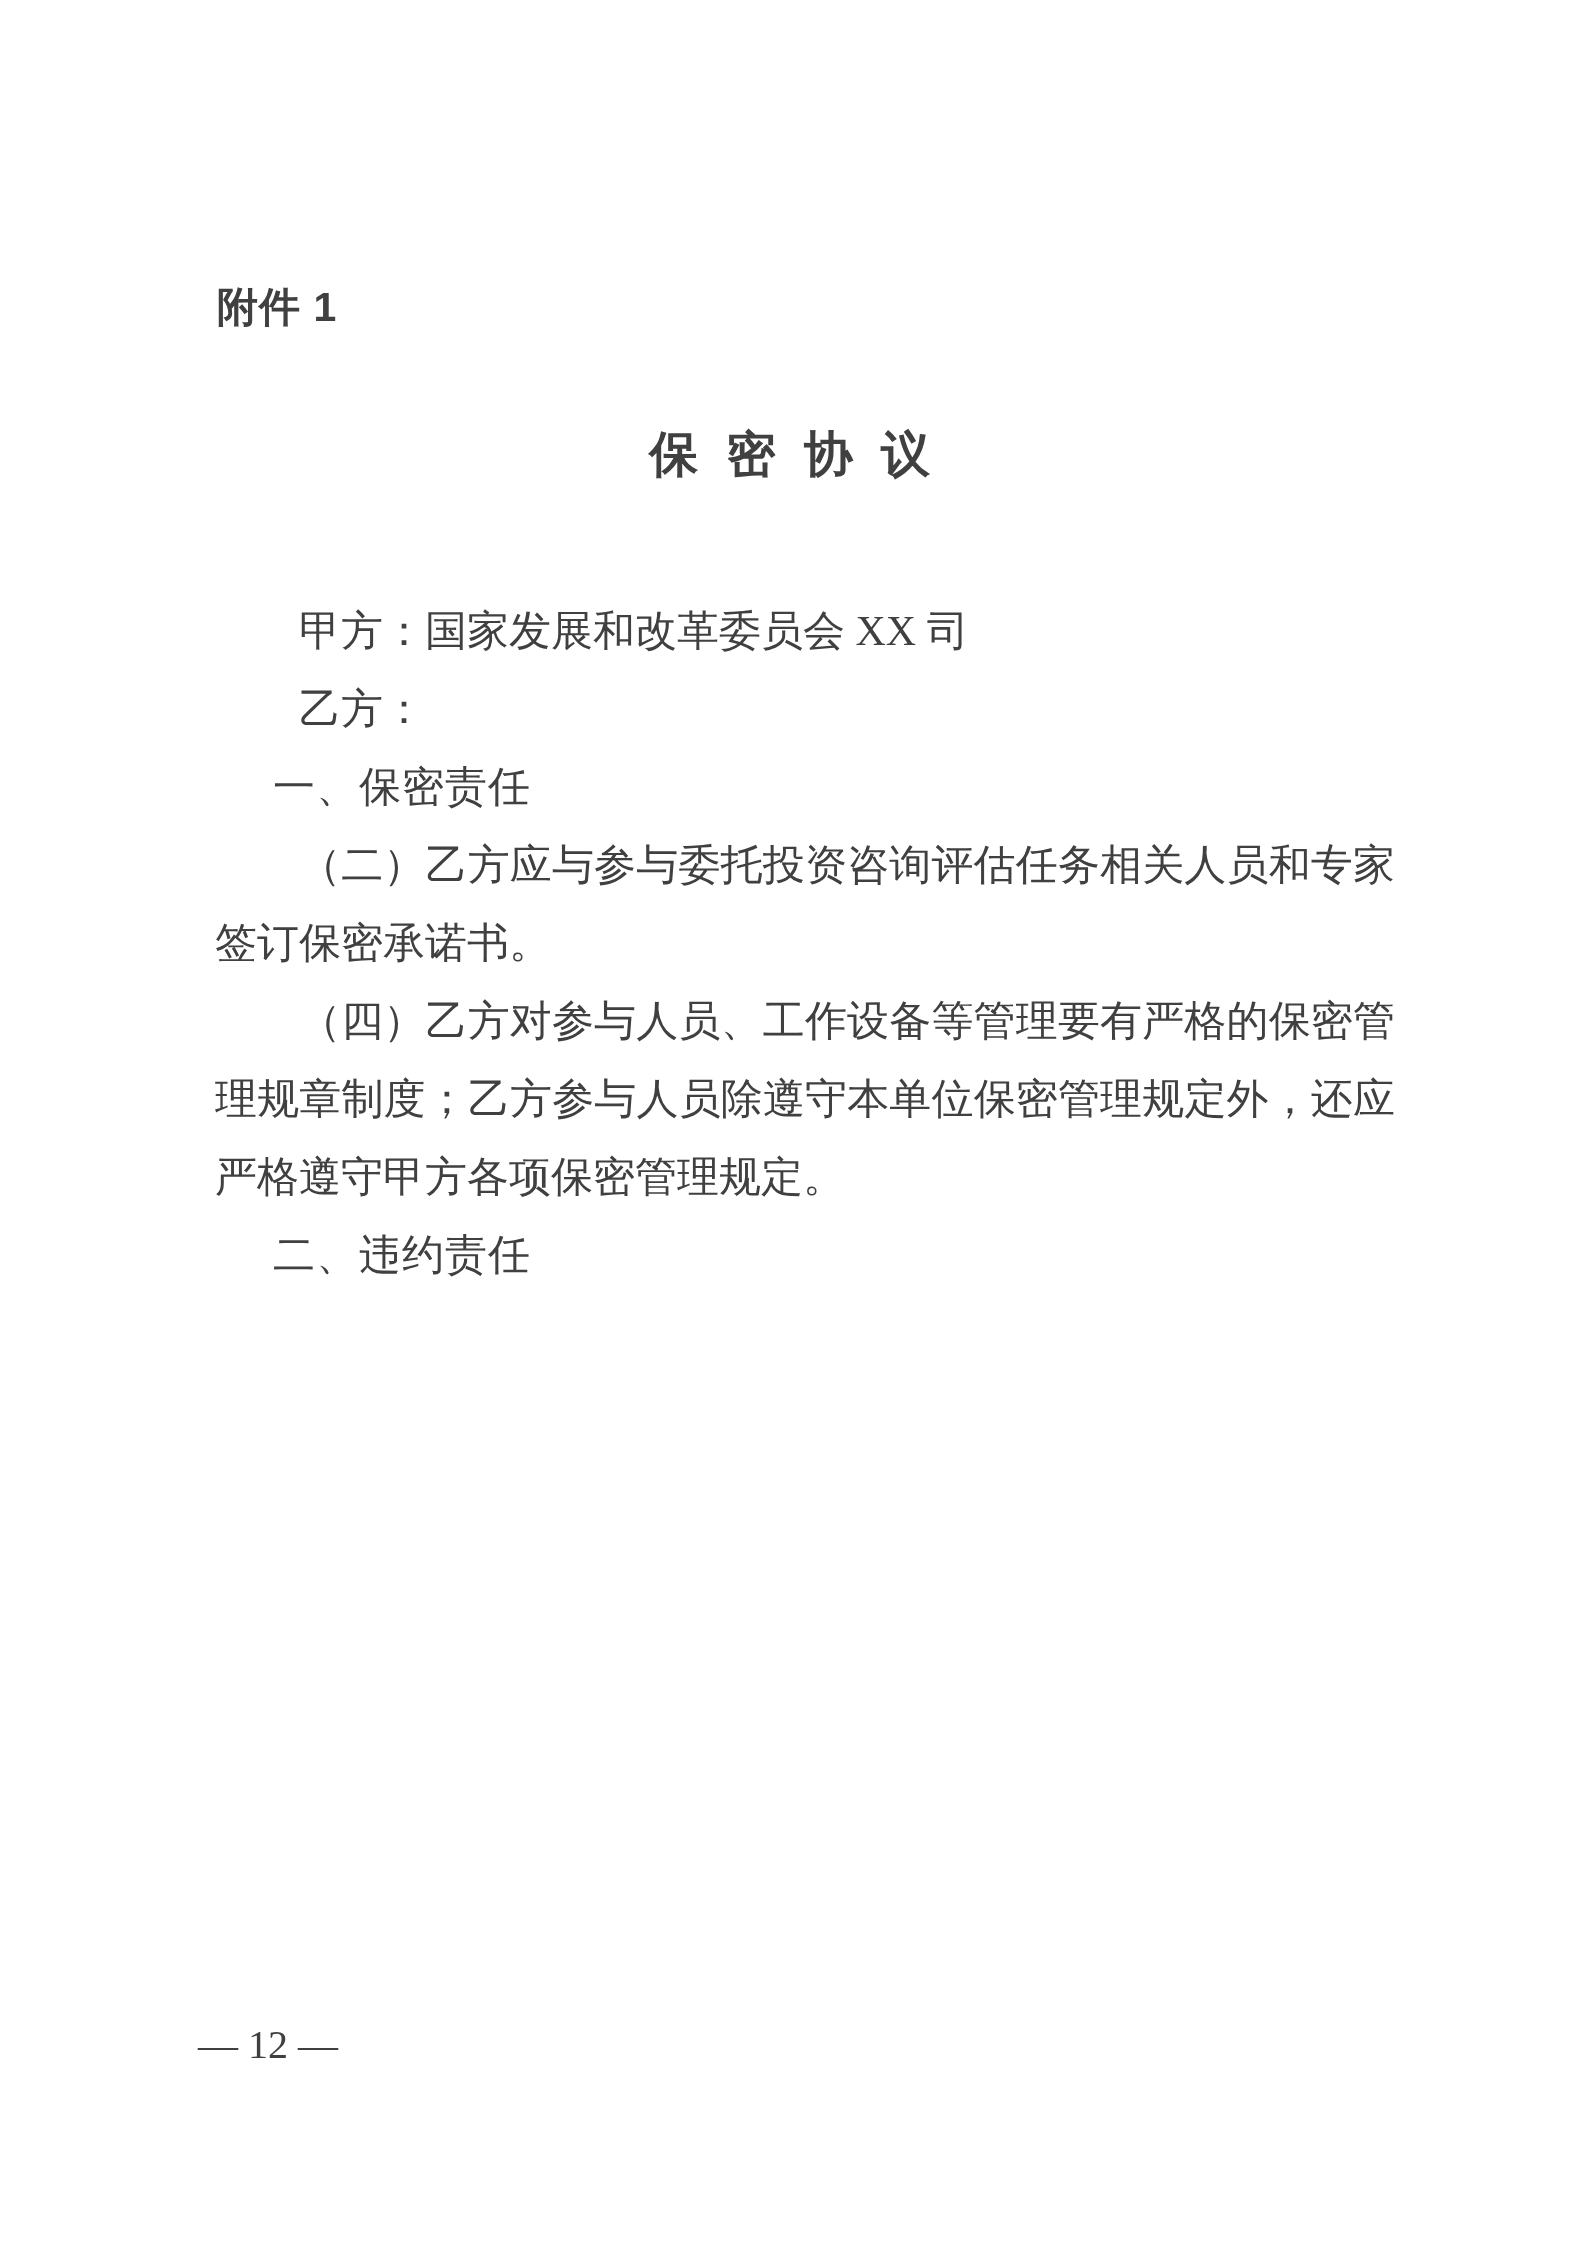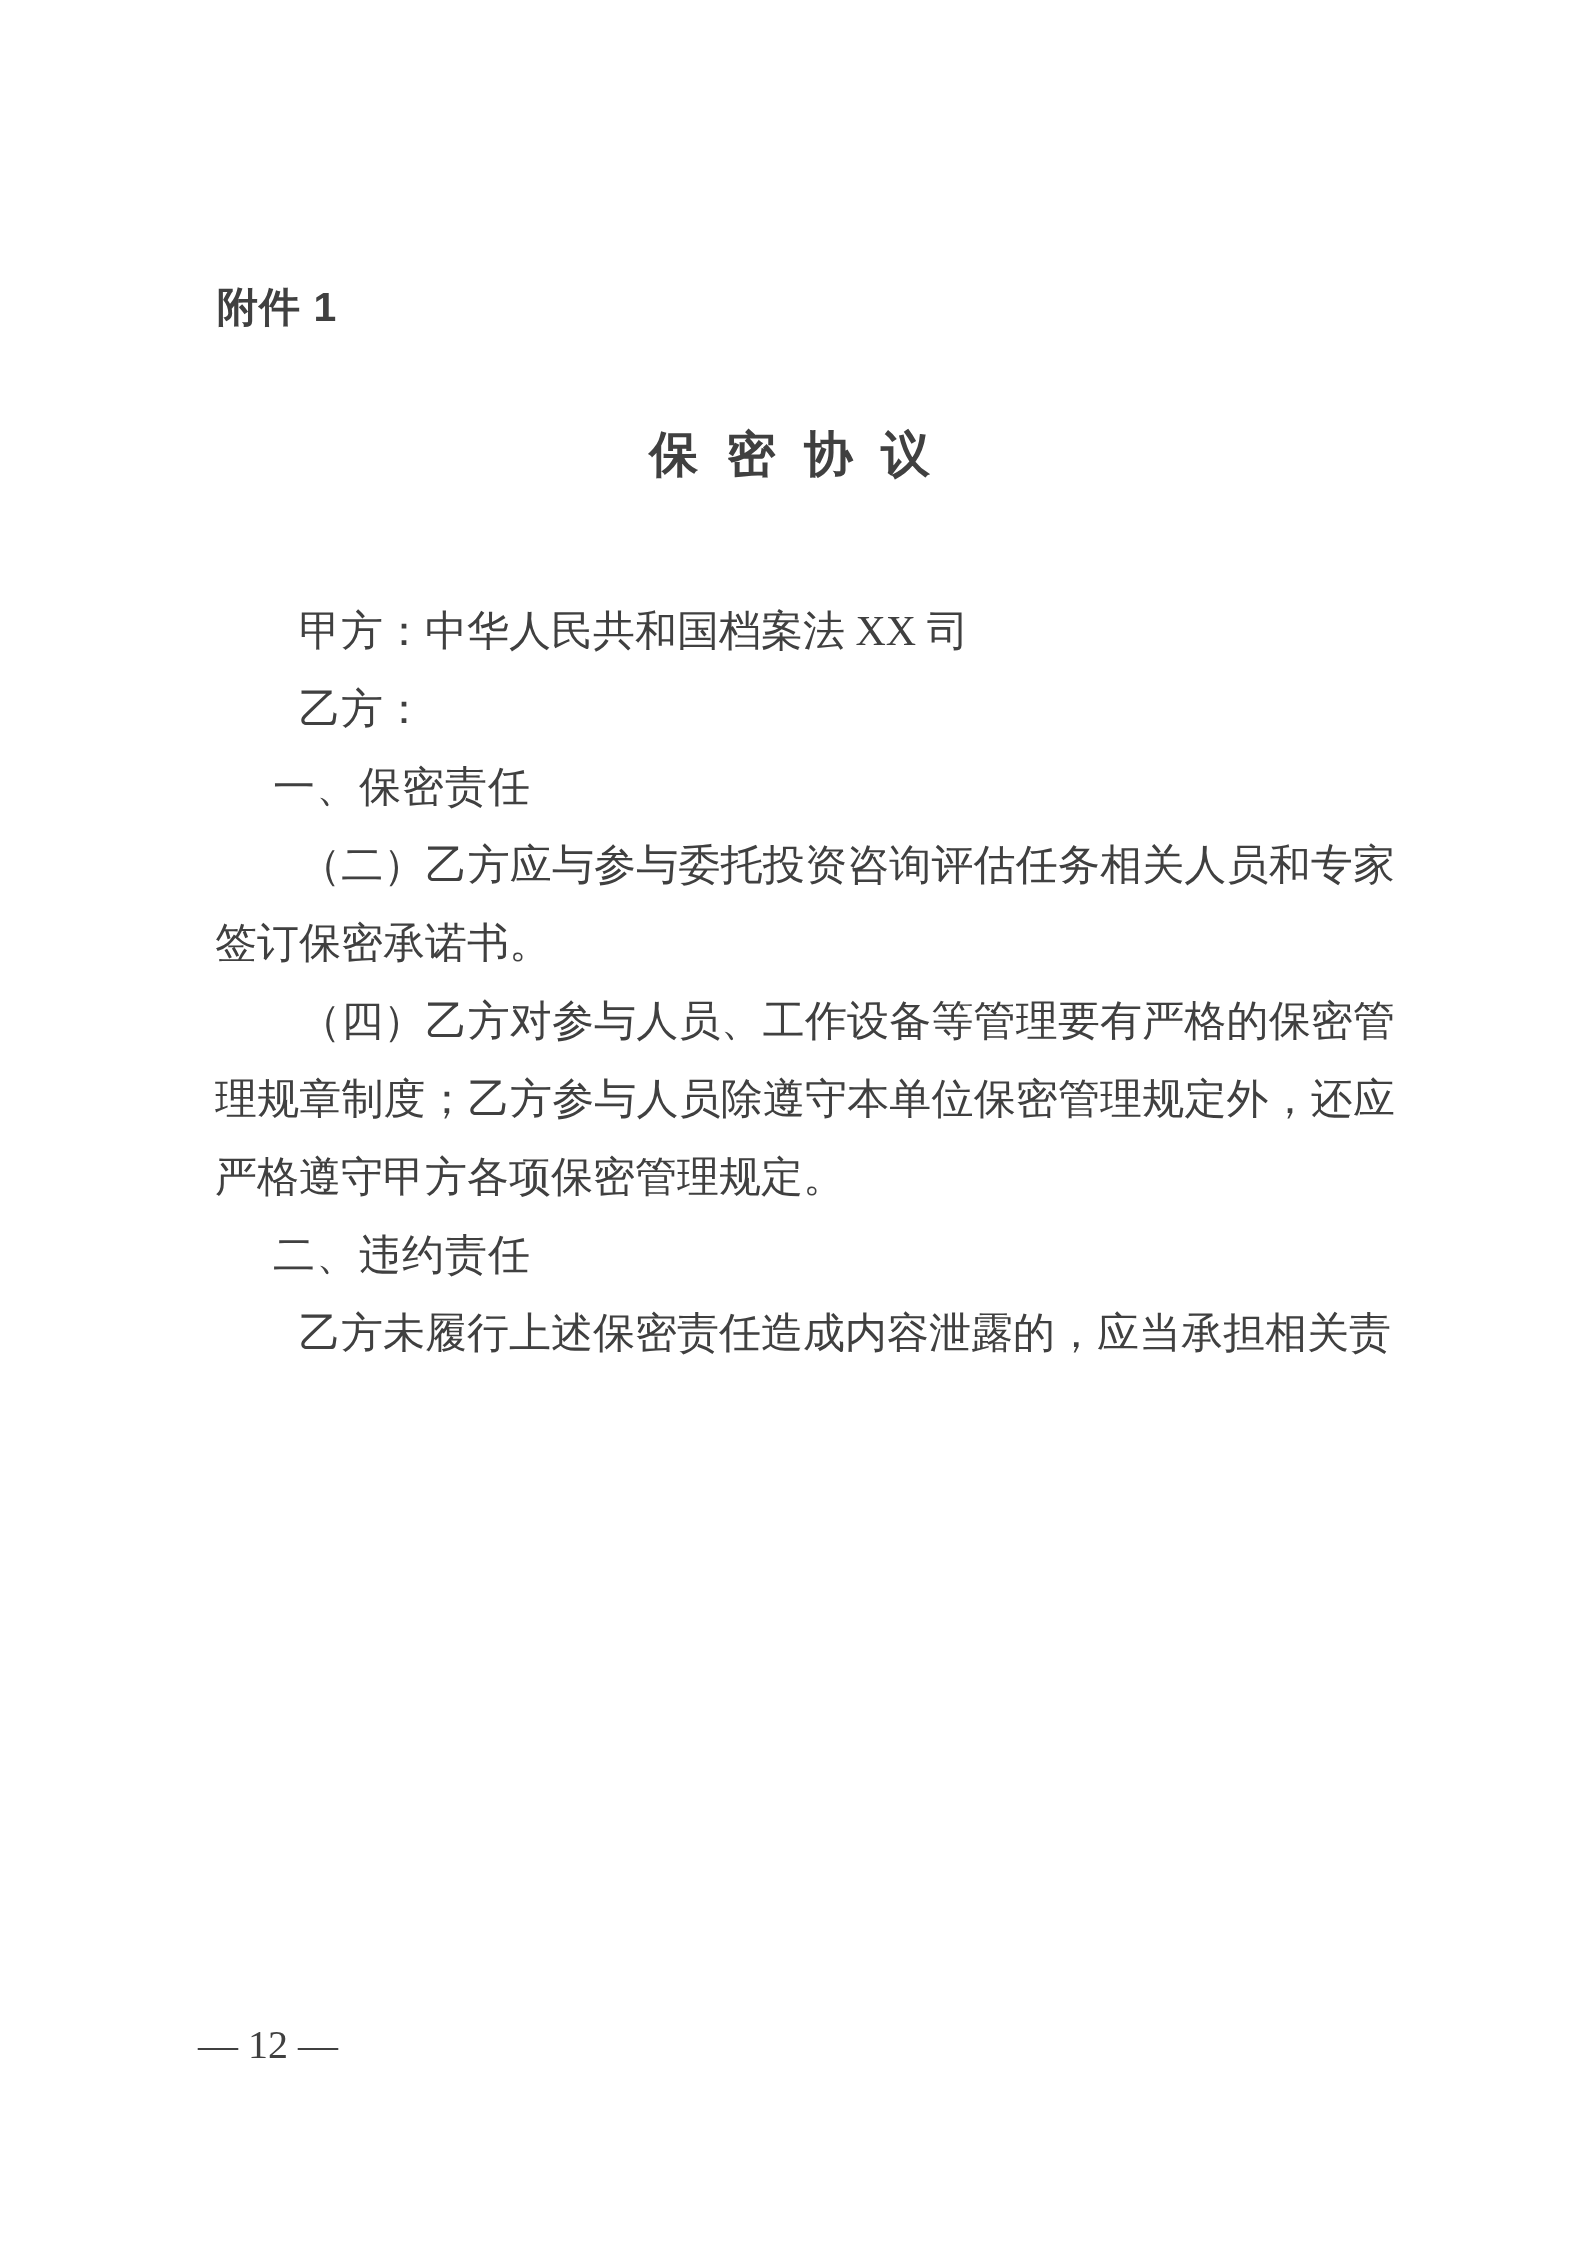--- a/index.html
+++ b/index.html
@@ -83,34 +83,33 @@
 <body>
 
 <div class="page">
 
   <div class="attachment">附件 1</div>
 
   <h1 class="title">保 密 协 议</h1>
 
   <div class="body">
 
-    <p class="para">甲方：中华人民共和国档案法 XX 司</p>
+    <p class="para">甲方：国家发展和改革委员会 XX 司</p>
 
     <p class="para">乙方：</p>
 
 
     <p class="para heading">一、保密责任</p>
 
 
     <p class="para">（二）乙方应与参与委托投资咨询评估任务相关人员和专家签订保密承诺书。</p>
 
 
     <p class="para">（四）乙方对参与人员、工作设备等管理要有严格的保密管理规章制度；乙方参与人员除遵守本单位保密管理规定外，还应严格遵守甲方各项保密管理规定。</p>
 
     <p class="para heading">二、违约责任</p>
 
-    <p class="para">乙方未履行上述保密责任造成内容泄露的，应当承担相关责</p>
 
   </div>
 
   <div class="footer">— 12 —</div>
 
 </div>
 
 </body></html>

